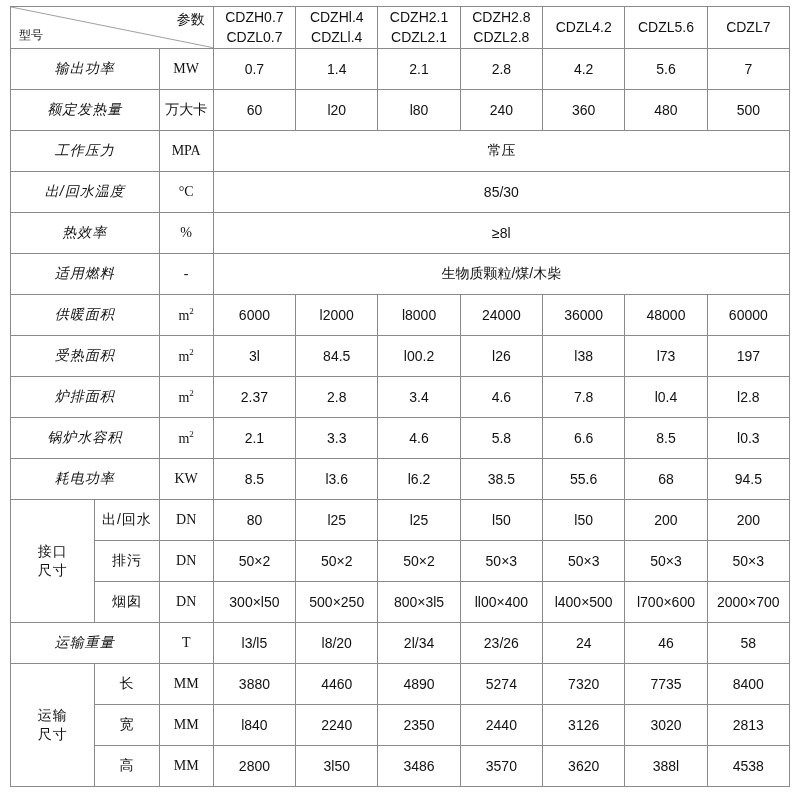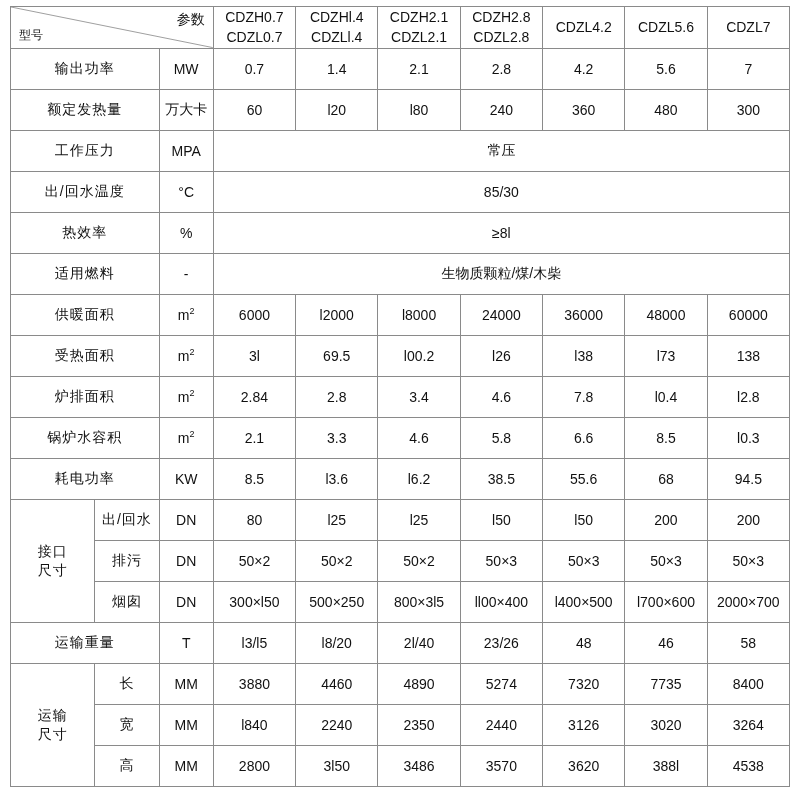--- a/index.html
+++ b/index.html
@@ -69,33 +69,35 @@
     line-height: 1.45;
     height: 62px;
     font-size: 14px;
   }
   .model-head div { white-space: nowrap; }
 
   .rowlabel {
     font-size: 14px;
     letter-spacing: 1px;
     background: #ffffff;
+    font-style: italic;
   }
   .rowlabel-2 {
     font-size: 14px;
     letter-spacing: 1px;
     line-height: 1.3;
     margin-left: 44px;
   }
   .sub-label {
     font-size: 14px;
     letter-spacing: 1px;
   }
   .unit {
     font-size: 13px;
+    font-family: Liberation Serif, serif;
   }
   .val {
     font-size: 14px;
   }
   .wide {
     font-size: 14px;
   }
   sup { font-size: 9px; vertical-align: super; }
 </style>
 </head>
@@ -166,21 +168,21 @@
 
     <tr>
       <td class="rowlabel" colspan="2">额定发热量</td>
       <td class="unit">万大卡</td>
       <td class="val">60</td>
       <td class="val">l20</td>
       <td class="val">l80</td>
       <td class="val">240</td>
       <td class="val">360</td>
       <td class="val">480</td>
-      <td class="val">300</td>
+      <td class="val">500</td>
     </tr>
 
     <tr>
       <td class="rowlabel" colspan="2">工作压力</td>
       <td class="unit">MPA</td>
       <td class="wide" colspan="7">常压</td>
     </tr>
 
     <tr>
       <td class="rowlabel" colspan="2">出/回水温度</td>
@@ -209,32 +211,32 @@
       <td class="val">24000</td>
       <td class="val">36000</td>
       <td class="val">48000</td>
       <td class="val">60000</td>
     </tr>
 
     <tr>
       <td class="rowlabel" colspan="2">受热面积</td>
       <td class="unit">m<sup>2</sup></td>
       <td class="val">3l</td>
-      <td class="val">69.5</td>
+      <td class="val">84.5</td>
       <td class="val">l00.2</td>
       <td class="val">l26</td>
       <td class="val">l38</td>
       <td class="val">l73</td>
-      <td class="val">138</td>
+      <td class="val">197</td>
     </tr>
 
     <tr>
       <td class="rowlabel" colspan="2">炉排面积</td>
       <td class="unit">m<sup>2</sup></td>
-      <td class="val">2.84</td>
+      <td class="val">2.37</td>
       <td class="val">2.8</td>
       <td class="val">3.4</td>
       <td class="val">4.6</td>
       <td class="val">7.8</td>
       <td class="val">l0.4</td>
       <td class="val">l2.8</td>
     </tr>
 
     <tr>
       <td class="rowlabel" colspan="2">锅炉水容积</td>
@@ -296,23 +298,23 @@
       <td class="val">l400×500</td>
       <td class="val">l700×600</td>
       <td class="val">2000×700</td>
     </tr>
 
     <tr>
       <td class="rowlabel" colspan="2">运输重量</td>
       <td class="unit">T</td>
       <td class="val">l3/l5</td>
       <td class="val">l8/20</td>
-      <td class="val">2l/40</td>
+      <td class="val">2l/34</td>
       <td class="val">23/26</td>
-      <td class="val">48</td>
+      <td class="val">24</td>
       <td class="val">46</td>
       <td class="val">58</td>
     </tr>
 
     <tr>
       <td class="rowlabel-2" rowspan="3">
         <div>运输</div>
         <div>尺寸</div>
       </td>
       <td class="sub-label">长</td>
@@ -327,21 +329,21 @@
     </tr>
     <tr>
       <td class="sub-label">宽</td>
       <td class="unit">MM</td>
       <td class="val">l840</td>
       <td class="val">2240</td>
       <td class="val">2350</td>
       <td class="val">2440</td>
       <td class="val">3126</td>
       <td class="val">3020</td>
-      <td class="val">3264</td>
+      <td class="val">2813</td>
     </tr>
     <tr>
       <td class="sub-label">高</td>
       <td class="unit">MM</td>
       <td class="val">2800</td>
       <td class="val">3l50</td>
       <td class="val">3486</td>
       <td class="val">3570</td>
       <td class="val">3620</td>
       <td class="val">388l</td>

